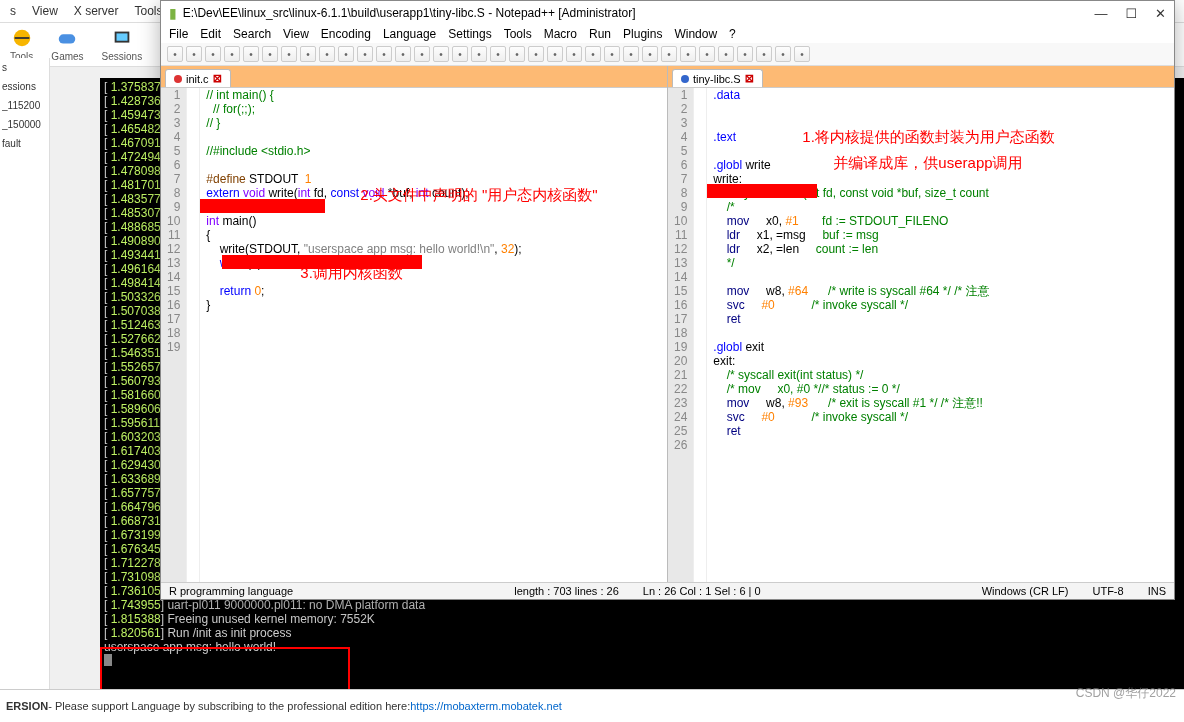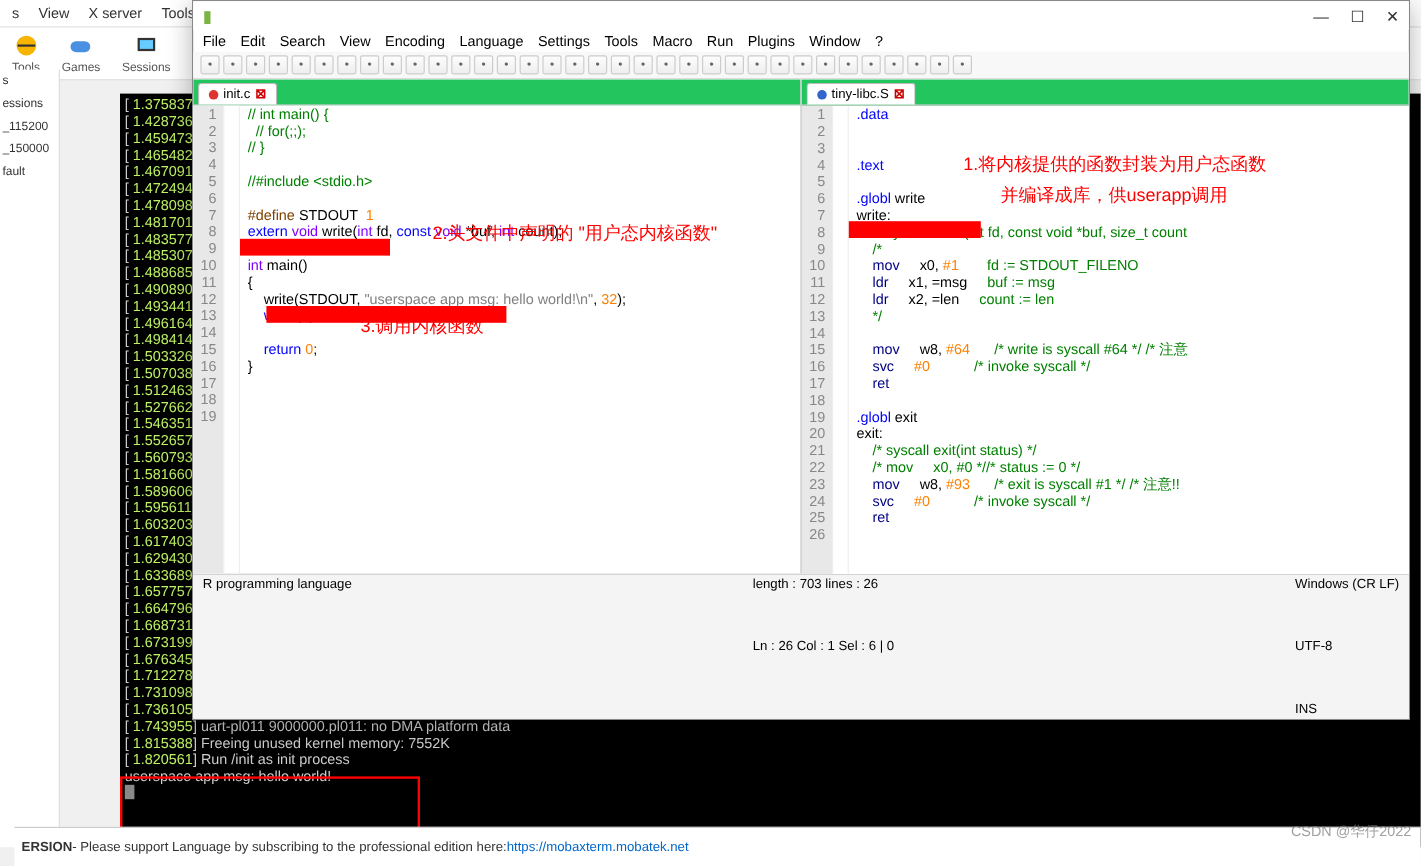--- a/index.html
+++ b/index.html
@@ -20,21 +20,21 @@
 .npp-window { position:absolute; left:160px; top:0; width:1015px; height:600px; background:#fff; border:1px solid #888; box-shadow:0 4px 20px rgba(0,0,0,.3); display:flex; flex-direction:column;}
 .npp-title { display:flex; align-items:center; padding:4px 8px; background:#fff; justify-content:space-between; font-size:12px;}
 .npp-title-left { display:flex; align-items:center; gap:6px;}
 .npp-win-btns { display:flex; gap:18px; font-family:Arial; font-size:13px; color:#333;}
 .npp-win-btns span { cursor:default;}
 .npp-menu { display:flex; gap:12px; padding:2px 8px; font-size:12px; color:#000;}
 .npp-toolbar { display:flex; gap:3px; padding:3px 6px; border-bottom:1px solid #ddd; background:#f8f8f8; flex-wrap:nowrap;}
 .npp-toolbar .ico { width:16px; height:16px; border:1px solid #ccc; border-radius:2px; background:linear-gradient(#fdfdfd,#eee); display:flex; align-items:center; justify-content:center; font-size:10px; color:#666;}
 .npp-split { display:flex; flex:1; overflow:hidden;}
 .npp-pane { flex:1; display:flex; flex-direction:column; border-right:1px solid #bbb; overflow:hidden;}
-.npp-tabs { display:flex; padding:3px 4px 0 4px; background:#22c55e; border-bottom:1px solid #ccc;}
+.npp-tabs { display:flex; padding:3px 4px 0 4px; background:#fdba74; border-bottom:1px solid #ccc;}
 .npp-tab { display:flex; align-items:center; gap:4px; padding:2px 8px; background:#fff; border:1px solid #bbb; border-bottom:none; border-radius:3px 3px 0 0; font-size:11px;}
 .npp-tab .dot { width:8px; height:8px; border-radius:50%; }
 .npp-tab .red { background:#d33; }
 .npp-tab .blue { background:#36c; }
 .npp-tab .x { color:#c00; font-weight:bold; }
 .editor { flex:1; display:flex; font-family:Consolas,"Courier New",monospace; font-size:12px; overflow:auto; position:relative; background:#fff;}
 .gutter { background:#e8e8e8; color:#888; text-align:right; padding:0 6px; user-select:none; line-height:14px;}
 .gutter div { height:14px;}
 .code { flex:1; padding:0 6px; white-space:pre; line-height:14px; position:relative;}
 .code div { height:14px;}
@@ -43,22 +43,22 @@
 .code .t { color:#8000ff;} 
 .code .s { color:#808080;} 
 .code .n { color:#ff8000;} 
 .code .d { color:#804000;} 
 .code .asm-dir { color:#0000ff;}
 .code .asm-op { color:#000080;}
 .anno { position:absolute; color:#f00; font-family:"Microsoft YaHei",sans-serif; font-size:15px; white-space:nowrap; pointer-events:none;}
 .uline { position:absolute; height:2px; background:#f00; pointer-events:none;}
 .fold-col { width:14px; background:#fff; border-left:1px solid #eee; border-right:1px solid #eee;}
 .npp-status { display:flex; padding:2px 8px; font-size:11px; color:#000; border-top:1px solid #ccc; background:#f4f4f4; gap:30px; justify-content:space-between;}
-.status-group { display:flex; gap:40px;flex-direction:column;}
-.moba-footer { position:absolute; bottom:0; left:0; right:0; height:16px; background:#fff; font-size:11px; color:#333; display:flex; align-items:center; padding:16px 6px; border-top:1px solid #ccc;margin-left:12px;}
+.status-group { display:flex; gap:24px;}
+.moba-footer { position:absolute; bottom:0; left:0; right:0; height:16px; background:#fff; font-size:11px; color:#333; display:flex; align-items:center; padding:16px 6px; border-top:1px solid #ccc;}
 .moba-footer a { color:#06c; text-decoration:none;}
 .watermark { position:absolute; right:8px; bottom:20px; font-size:12px; color:rgba(120,120,120,.7);}
 </style>
 </head>
 <body>
 
 <div class="top-menubar">
   <span>s</span>
   <span>View</span>
   <span>X server</span>
@@ -106,20 +106,21 @@
       </div>
     <div class="terminal" id="term"><div>[    <span class="ts">1.375837</span>] <span class="msg" style=""></span></div><div>[    <span class="ts">1.428736</span>] <span class="msg" style=""></span></div><div>[    <span class="ts">1.459473</span>] <span class="msg" style=""></span></div><div>[    <span class="ts">1.465482</span>] <span class="msg" style=""></span></div><div>[    <span class="ts">1.467091</span>] <span class="msg" style=""></span></div><div>[    <span class="ts">1.472494</span>] <span class="msg" style=""></span></div><div>[    <span class="ts">1.478098</span>] <span class="msg" style=""></span></div><div>[    <span class="ts">1.481701</span>] <span class="msg" style=""></span></div><div>[    <span class="ts">1.483577</span>] <span class="msg" style=""></span></div><div>[    <span class="ts">1.485307</span>] <span class="msg" style=""></span></div><div>[    <span class="ts">1.488685</span>] <span class="msg" style=""></span></div><div>[    <span class="ts">1.490890</span>] <span class="msg" style=""></span></div><div>[    <span class="ts">1.493441</span>] <span class="msg" style=""></span></div><div>[    <span class="ts">1.496164</span>] <span class="msg" style=""></span></div><div>[    <span class="ts">1.498414</span>] <span class="msg" style=""></span></div><div>[    <span class="ts">1.503326</span>] <span class="msg" style=""></span></div><div>[    <span class="ts">1.507038</span>] <span class="msg" style=""></span></div><div>[    <span class="ts">1.512463</span>] <span class="msg" style=""></span></div><div>[    <span class="ts">1.527662</span>] <span class="msg" style=""></span></div><div>[    <span class="ts">1.546351</span>] <span class="msg" style=""></span></div><div>[    <span class="ts">1.552657</span>] <span class="msg" style=""></span></div><div>[    <span class="ts">1.560793</span>] <span class="msg" style=""></span></div><div>[    <span class="ts">1.581660</span>] <span class="msg" style=""></span></div><div>[    <span class="ts">1.589606</span>] <span class="msg" style=""></span></div><div>[    <span class="ts">1.595611</span>] <span class="msg" style=""></span></div><div>[    <span class="ts">1.603203</span>] <span class="msg" style=""></span></div><div>[    <span class="ts">1.617403</span>] <span class="msg" style=""></span></div><div>[    <span class="ts">1.629430</span>] <span class="msg" style=""></span></div><div>[    <span class="ts">1.633689</span>] <span class="msg" style=""></span></div><div>[    <span class="ts">1.657757</span>] <span class="msg" style=""></span></div><div>[    <span class="ts">1.664796</span>] <span class="msg" style=""></span></div><div>[    <span class="ts">1.668731</span>] <span class="msg" style=""></span></div><div>[    <span class="ts">1.673199</span>] <span class="msg" style=""></span></div><div>[    <span class="ts">1.676345</span>] <span class="msg" style=""></span></div><div>[    <span class="ts">1.712278</span>] <span class="msg" style=""></span></div><div>[    <span class="ts">1.731098</span>] <span class="msg" style=""></span></div><div>[    <span class="ts">1.736105</span>] <span class="ts" style="color:#d66">  No soundcards found.</span></div><div>[    <span class="ts">1.743955</span>] <span class="msg" style="">uart-pl011 9000000.pl011: no DMA platform data</span></div><div>[    <span class="ts">1.815388</span>] <span class="msg" style="">Freeing unused kernel memory: 7552K</span></div><div>[    <span class="ts">1.820561</span>] <span class="msg" style="">Run /init as init process</span></div><div>userspace app msg: hello world!</div><div style="background:#888;width:8px;height:12px;display:inline-block"></div></div>
     <div class="terminal-highlight" style="left:50px; bottom:4px; width:250px; height:55px;"></div>
   </div>
 </div>
 
 <div class="npp-window">
   <div class="npp-title">
     <div class="npp-title-left">
       <span style="color:#7cb342;font-size:14px;">▮</span>
+      <span>E:\Dev\EE\linux_src\linux-6.1.1\build\userapp1\tiny-libc.S - Notepad++ [Administrator]</span>
     </div>
     <div class="npp-win-btns">
       <span>—</span>
       <span>☐</span>
       <span>✕</span>
     </div>
   </div>
   <div class="npp-menu">
     <span>File</span>
     <span>Edit</span>

